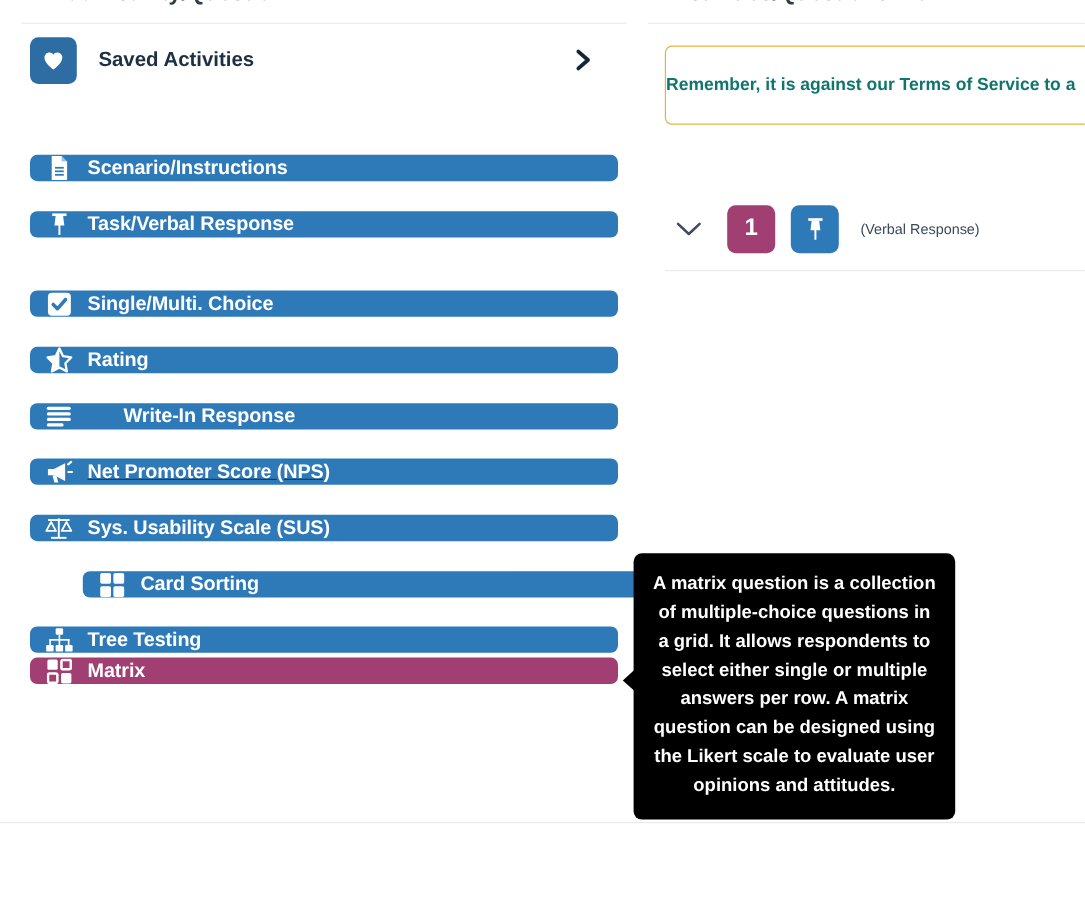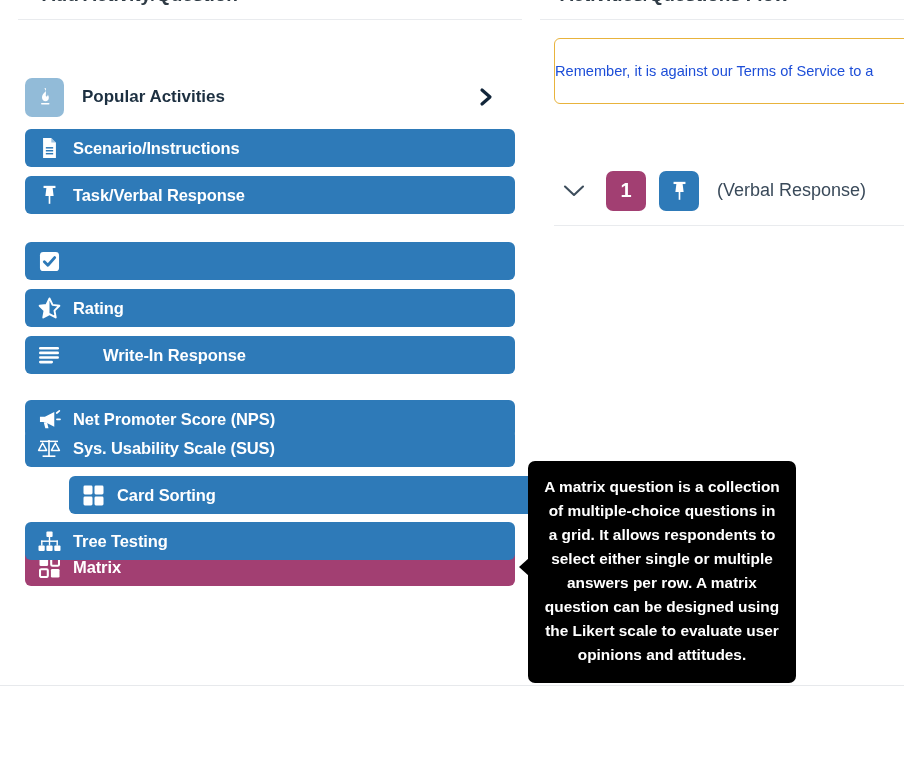--- a/index.html
+++ b/index.html
@@ -96,21 +96,21 @@
     margin-right: 10px;
     display: flex;
     align-items: center;
   }
 
   
   .pill {
     position: absolute;
     left: 25px;
     width: 490px;
-    height: 38px;
+    height: 22px;
     border-radius: 6px;
     background: #2e7ab8;
     display: flex;
     align-items: center;
     cursor: pointer;
     box-sizing: border-box;
   }
   .pill.selected { background: #a23f72; }
   .pill .ico {
     width: 34px;
@@ -144,22 +144,23 @@
     height: 66px;
     border: 1.6px solid #e8b33c;
     border-radius: 6px;
     box-sizing: border-box;
     display: flex;
     align-items: center;
     background: #ffffff;
   }
   .tos-banner .txt {
     font-size: 14.6px;
-    color: #1d4ed8;
+    color: #0f766e;
     white-space: nowrap;
+    font-weight: bold;
   }
 
   .q-row {
     position: absolute;
     left: 14px; top: 136px;
     width: 420px;
     height: 70px;
     display: flex;
     align-items: center;
     border-bottom: 1px solid #e9ebee;
@@ -191,21 +192,21 @@
     border-radius: 7px;
     background: #2e7ab8;
     display: flex;
     align-items: center;
     justify-content: center;
     margin-left: 13px;
     flex: 0 0 auto;
   }
   .q-label {
     margin-left: 18px;
-    font-size: 18px;
+    font-size: 12px;
     color: #3a4a5a;
     white-space: nowrap;
   }
 
   
   .tooltip {
     position: absolute;
     left: 528px; top: 461px;
     width: 268px;
     background: #000000;
@@ -233,35 +234,34 @@
 
 <div class="modal">
 
   <div class="col-head left">Add Activity/Question</div>
   <div class="col-head right">Activities/Questions Flow</div>
   <div class="head-rule left"></div>
   <div class="head-rule right"></div>
 
   <div class="left-panel">
 
-
-    <div class="big-row" style="top:55px;">
-      <span class="sq popular">
-        <svg width="20" height="22" viewBox="0 0 24 26" aria-hidden="true">
-          <path fill="#ffffff" d="M13.2 2.5c.6 3.2-1.2 4.3-2.4 5.8-1.4 1.7-2.4 3.2-2.4 5.2 0 2.6 1.9 4.6 4.2 4.6 2.3 0 4-1.8 4-4.3 0-1.6-.7-2.7-1.4-3.7.2 1.5-.5 2.3-1.2 2.3-.8 0-1.2-.7-1-2.1.4-2.7.2-5.4-1.8-7.8z"></path>
-          <rect x="7.2" y="20.3" width="10.2" height="1.8" rx="0.9" fill="#ffffff"></rect>
-        </svg>
-      </span>
-      <span class="lbl">Popular Activities</span>
+    <div class="big-row" style="top:8px;">
+      <span class="sq saved">
+        <svg width="21" height="21" viewBox="0 0 24 24" aria-hidden="true">
+          <path fill="#ffffff" d="M12 20.5S3.5 14.8 3.5 9.3C3.5 6.4 5.7 4.4 8.3 4.4c1.6 0 3 .8 3.7 2 .7-1.2 2.1-2 3.7-2 2.6 0 4.8 2 4.8 4.9 0 5.5-8.5 11.2-8.5 11.2z"></path>
+        </svg>
+      </span>
+      <span class="lbl">Saved Activities</span>
       <span class="chev">
         <svg width="18" height="24" viewBox="0 0 18 24" aria-hidden="true">
           <path d="M5 5 L13 12 L5 19" fill="none" stroke="#12263a" stroke-width="3.2" stroke-linecap="round" stroke-linejoin="round"></path>
         </svg>
       </span>
     </div>
+
 
     <div class="pill" style="top:109px;">
       <span class="ico">
         <svg width="19" height="22" viewBox="0 0 20 24" aria-hidden="true">
           <path fill="#ffffff" d="M3 1h9l5 5v17H3z"></path>
           <path fill="#2e7ab8" d="M12 1v5h5z" opacity="0.45"></path>
           <rect x="6" y="11" width="8" height="1.6" fill="#2e7ab8"></rect>
           <rect x="6" y="14.2" width="8" height="1.6" fill="#2e7ab8"></rect>
           <rect x="6" y="17.4" width="8" height="1.6" fill="#2e7ab8"></rect>
         </svg>
@@ -280,20 +280,21 @@
       <span class="lbl">Task/Verbal Response</span>
     </div>
 
     <div class="pill" style="top:222px;">
       <span class="ico">
         <svg width="21" height="21" viewBox="0 0 22 22" aria-hidden="true">
           <rect x="1" y="1" width="20" height="20" rx="3.5" fill="#ffffff"></rect>
           <path d="M5.6 11.2 L9.3 15 L16.4 6.9" fill="none" stroke="#2e7ab8" stroke-width="3" stroke-linecap="round" stroke-linejoin="round"></path>
         </svg>
       </span>
+      <span class="lbl">Single/Multi. Choice</span>
     </div>
 
     <div class="pill" style="top:269px;align-items:center;">
       <span class="ico">
         <svg width="23" height="22" viewBox="0 0 24 23" aria-hidden="true">
           <path d="M12 1.5 L15.2 8.2 L22.3 9.2 L17.2 14.3 L18.5 21.4 L12 18 L5.5 21.4 L6.8 14.3 L1.7 9.2 L8.8 8.2 Z" fill="none" stroke="#ffffff" stroke-width="2" stroke-linejoin="round"></path>
           <path d="M12 1.5 L8.8 8.2 L1.7 9.2 L6.8 14.3 L5.5 21.4 L12 18 Z" fill="#ffffff"></path>
         </svg>
       </span>
       <span class="lbl">Rating</span>
@@ -304,21 +305,21 @@
         <svg width="22" height="18" viewBox="0 0 22 18" aria-hidden="true">
           <rect x="1" y="1" width="20" height="2.6" rx="1.3" fill="#ffffff"></rect>
           <rect x="1" y="5.6" width="20" height="2.6" rx="1.3" fill="#ffffff"></rect>
           <rect x="1" y="10.2" width="20" height="2.6" rx="1.3" fill="#ffffff"></rect>
           <rect x="1" y="14.8" width="14" height="2.6" rx="1.3" fill="#ffffff"></rect>
         </svg>
       </span>
       <span class="lbl">Write-In Response</span>
     </div>
 
-    <div class="pill" style="top:380px;">
+    <div class="pill" style="top:362px;text-decoration:underline;">
       <span class="ico">
         <svg width="23" height="21" viewBox="0 0 24 22" aria-hidden="true">
           <path fill="#ffffff" d="M2 8.2h5.2L17 3.1v15.6L7.2 13.6H2z"></path>
           <path d="M19.6 4.2 L22.3 2" stroke="#ffffff" stroke-width="1.8" stroke-linecap="round"></path>
           <path d="M19.8 10.8 L23 10.8" stroke="#ffffff" stroke-width="1.8" stroke-linecap="round"></path>
           <path fill="#ffffff" d="M6 13.8h3.4l1.6 6.3H7.6z"></path>
         </svg>
       </span>
       <span class="lbl">Net Promoter Score (NPS)</span>
     </div>

